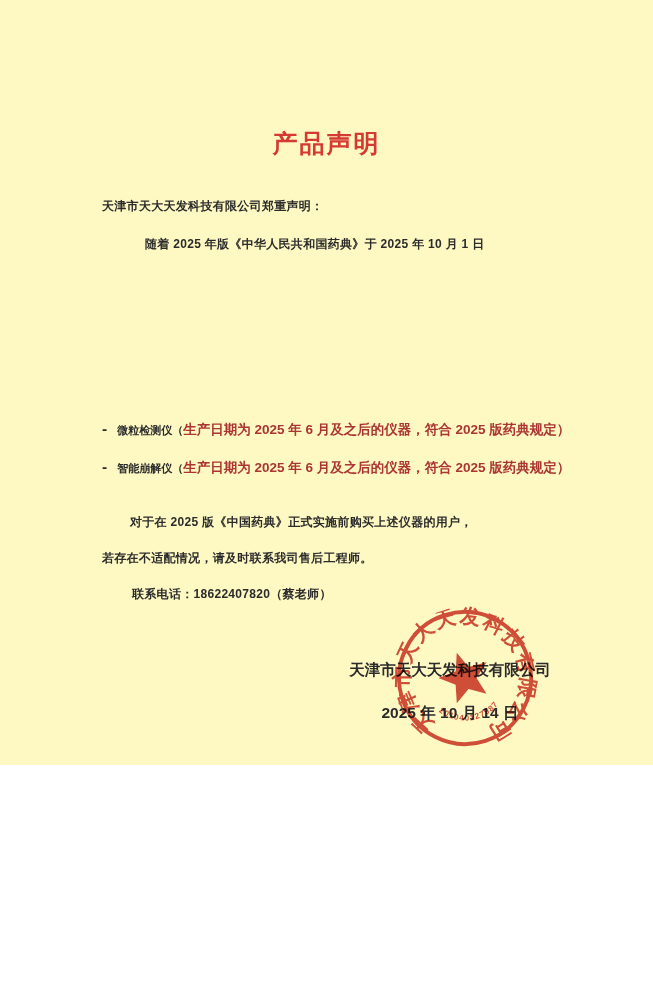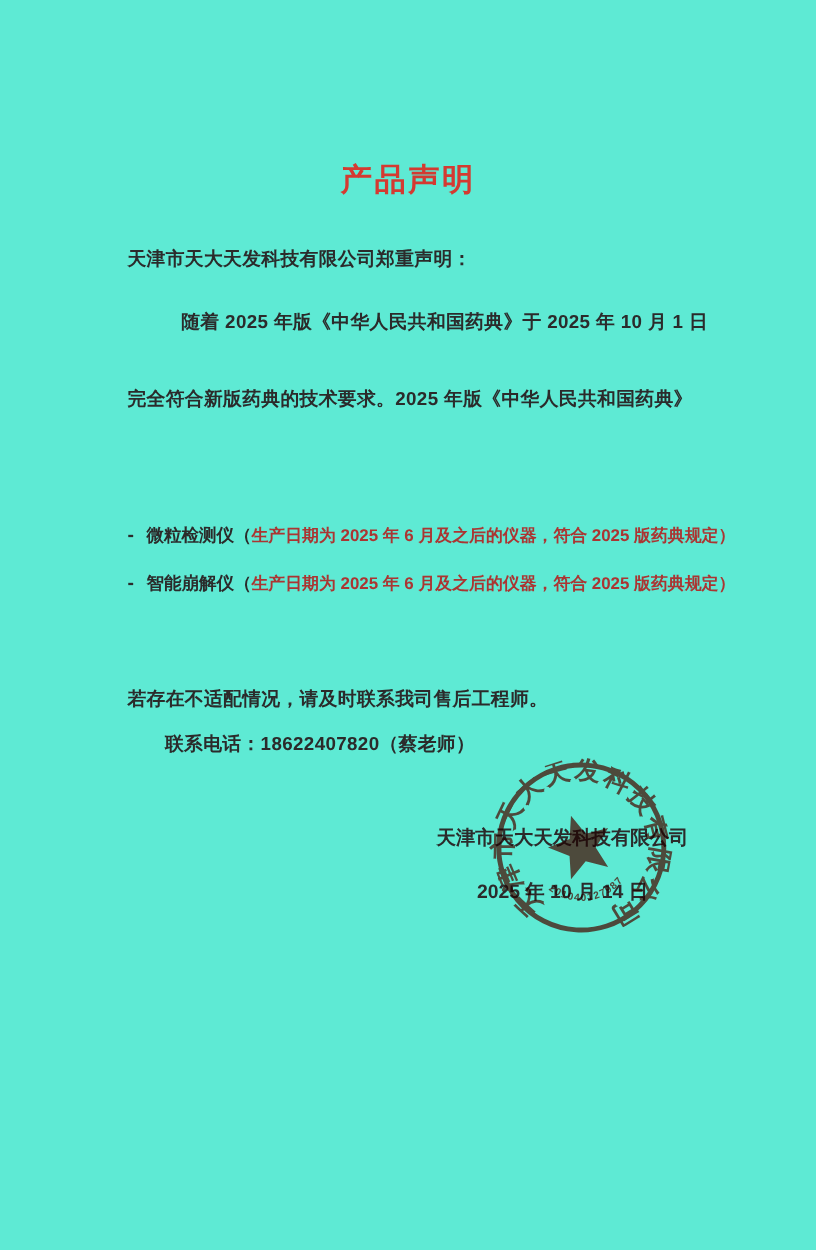--- a/index.html
+++ b/index.html
@@ -3,61 +3,61 @@
 <meta charset="utf-8">
 <style>
   html, body {
     margin: 0;
     padding: 0;
     background: #ffffff;
   }
   .page {
     position: relative;
     width: 653px;
-    height: 1000px;
-    background: #5eead4;
+    height: 765px;
+    background: #fef9c3;
     overflow: hidden;
     font-family: "Liberation Sans", sans-serif;
   }
   .doc-title {
     position: absolute;
     top: 110px;
     left: 0;
     width: 100%;
     text-align: center;
     font-size: 25px;
     font-weight: 700;
     letter-spacing: 2px;
     color: var(--title_red, #d43a31);
   }
   .body-line {
     position: absolute;
     left: 102px;
-    font-size: 15px;
+    font-size: 12px;
     font-weight: 600;
     color: var(--body_black, #2b2b2b);
     letter-spacing: 0.3px;
     white-space: nowrap;
   }
   .indent-lg { padding-left: 43px; }
   .indent-md { padding-left: 28px; }
   .indent-sm { padding-left: 30px; }
   .product-row {
     position: absolute;
     left: 102px;
     white-space: nowrap;
   }
   .product-bullet {
     font-size: 15.5px;
     font-weight: 700;
     color: var(--body_black, #2b2b2b);
     margin-right: 10px;
   }
   .product-name {
-    font-size: 14px;
+    font-size: 11px;
     font-weight: 700;
     color: var(--body_black, #2b2b2b);
   }
   .product-note {
     font-size: 13.5px;
     font-weight: 600;
     color: var(--note_red, #ab3532);
   }
   .signature-block {
     position: absolute;
@@ -113,30 +113,30 @@
 </style>
 </head>
 <body>
 
 <div class="page">
 
   <h1 class="doc-title">产品声明</h1>
 
   <div class="body-line" style="top:198px">天津市天大天发科技有限公司郑重声明：</div>
 
-  <div class="body-line indent-lg" style="top:248px">随着 2025 年版《中华人民共和国药典》于 2025 年 10 月 1 日</div>
-  <div class="body-line" style="top:310px">完全符合新版药典的技术要求。2025 年版《中华人民共和国药典》</div>
+  <div class="body-line indent-lg" style="top:236px">随着 2025 年版《中华人民共和国药典》于 2025 年 10 月 1 日</div>
 
   <div class="product-row" style="top:420px">
     <span class="product-bullet">-</span><span class="product-name">微粒检测仪（</span><span class="product-note">生产日期为 2025 年 6 月及之后的仪器，符合 2025 版药典规定）</span>
   </div>
   <div class="product-row" style="top:458px">
     <span class="product-bullet">-</span><span class="product-name">智能崩解仪（</span><span class="product-note">生产日期为 2025 年 6 月及之后的仪器，符合 2025 版药典规定）</span>
   </div>
 
+  <div class="body-line indent-md" style="top:514px">对于在 2025 版《中国药典》正式实施前购买上述仪器的用户，</div>
   <div class="body-line" style="top:550px">若存在不适配情况，请及时联系我司售后工程师。</div>
 
   <div class="body-line indent-sm" style="top:586px">联系电话：18622407820（蔡老师）</div>
 
   <div class="signature-block">
     <div class="signature-company">天津市天大天发科技有限公司</div>
     <div class="signature-date">2025 年 10 月 14 日</div>
   </div>
 
   <svg class="seal-box" viewBox="0 0 200 200" aria-hidden="true">

